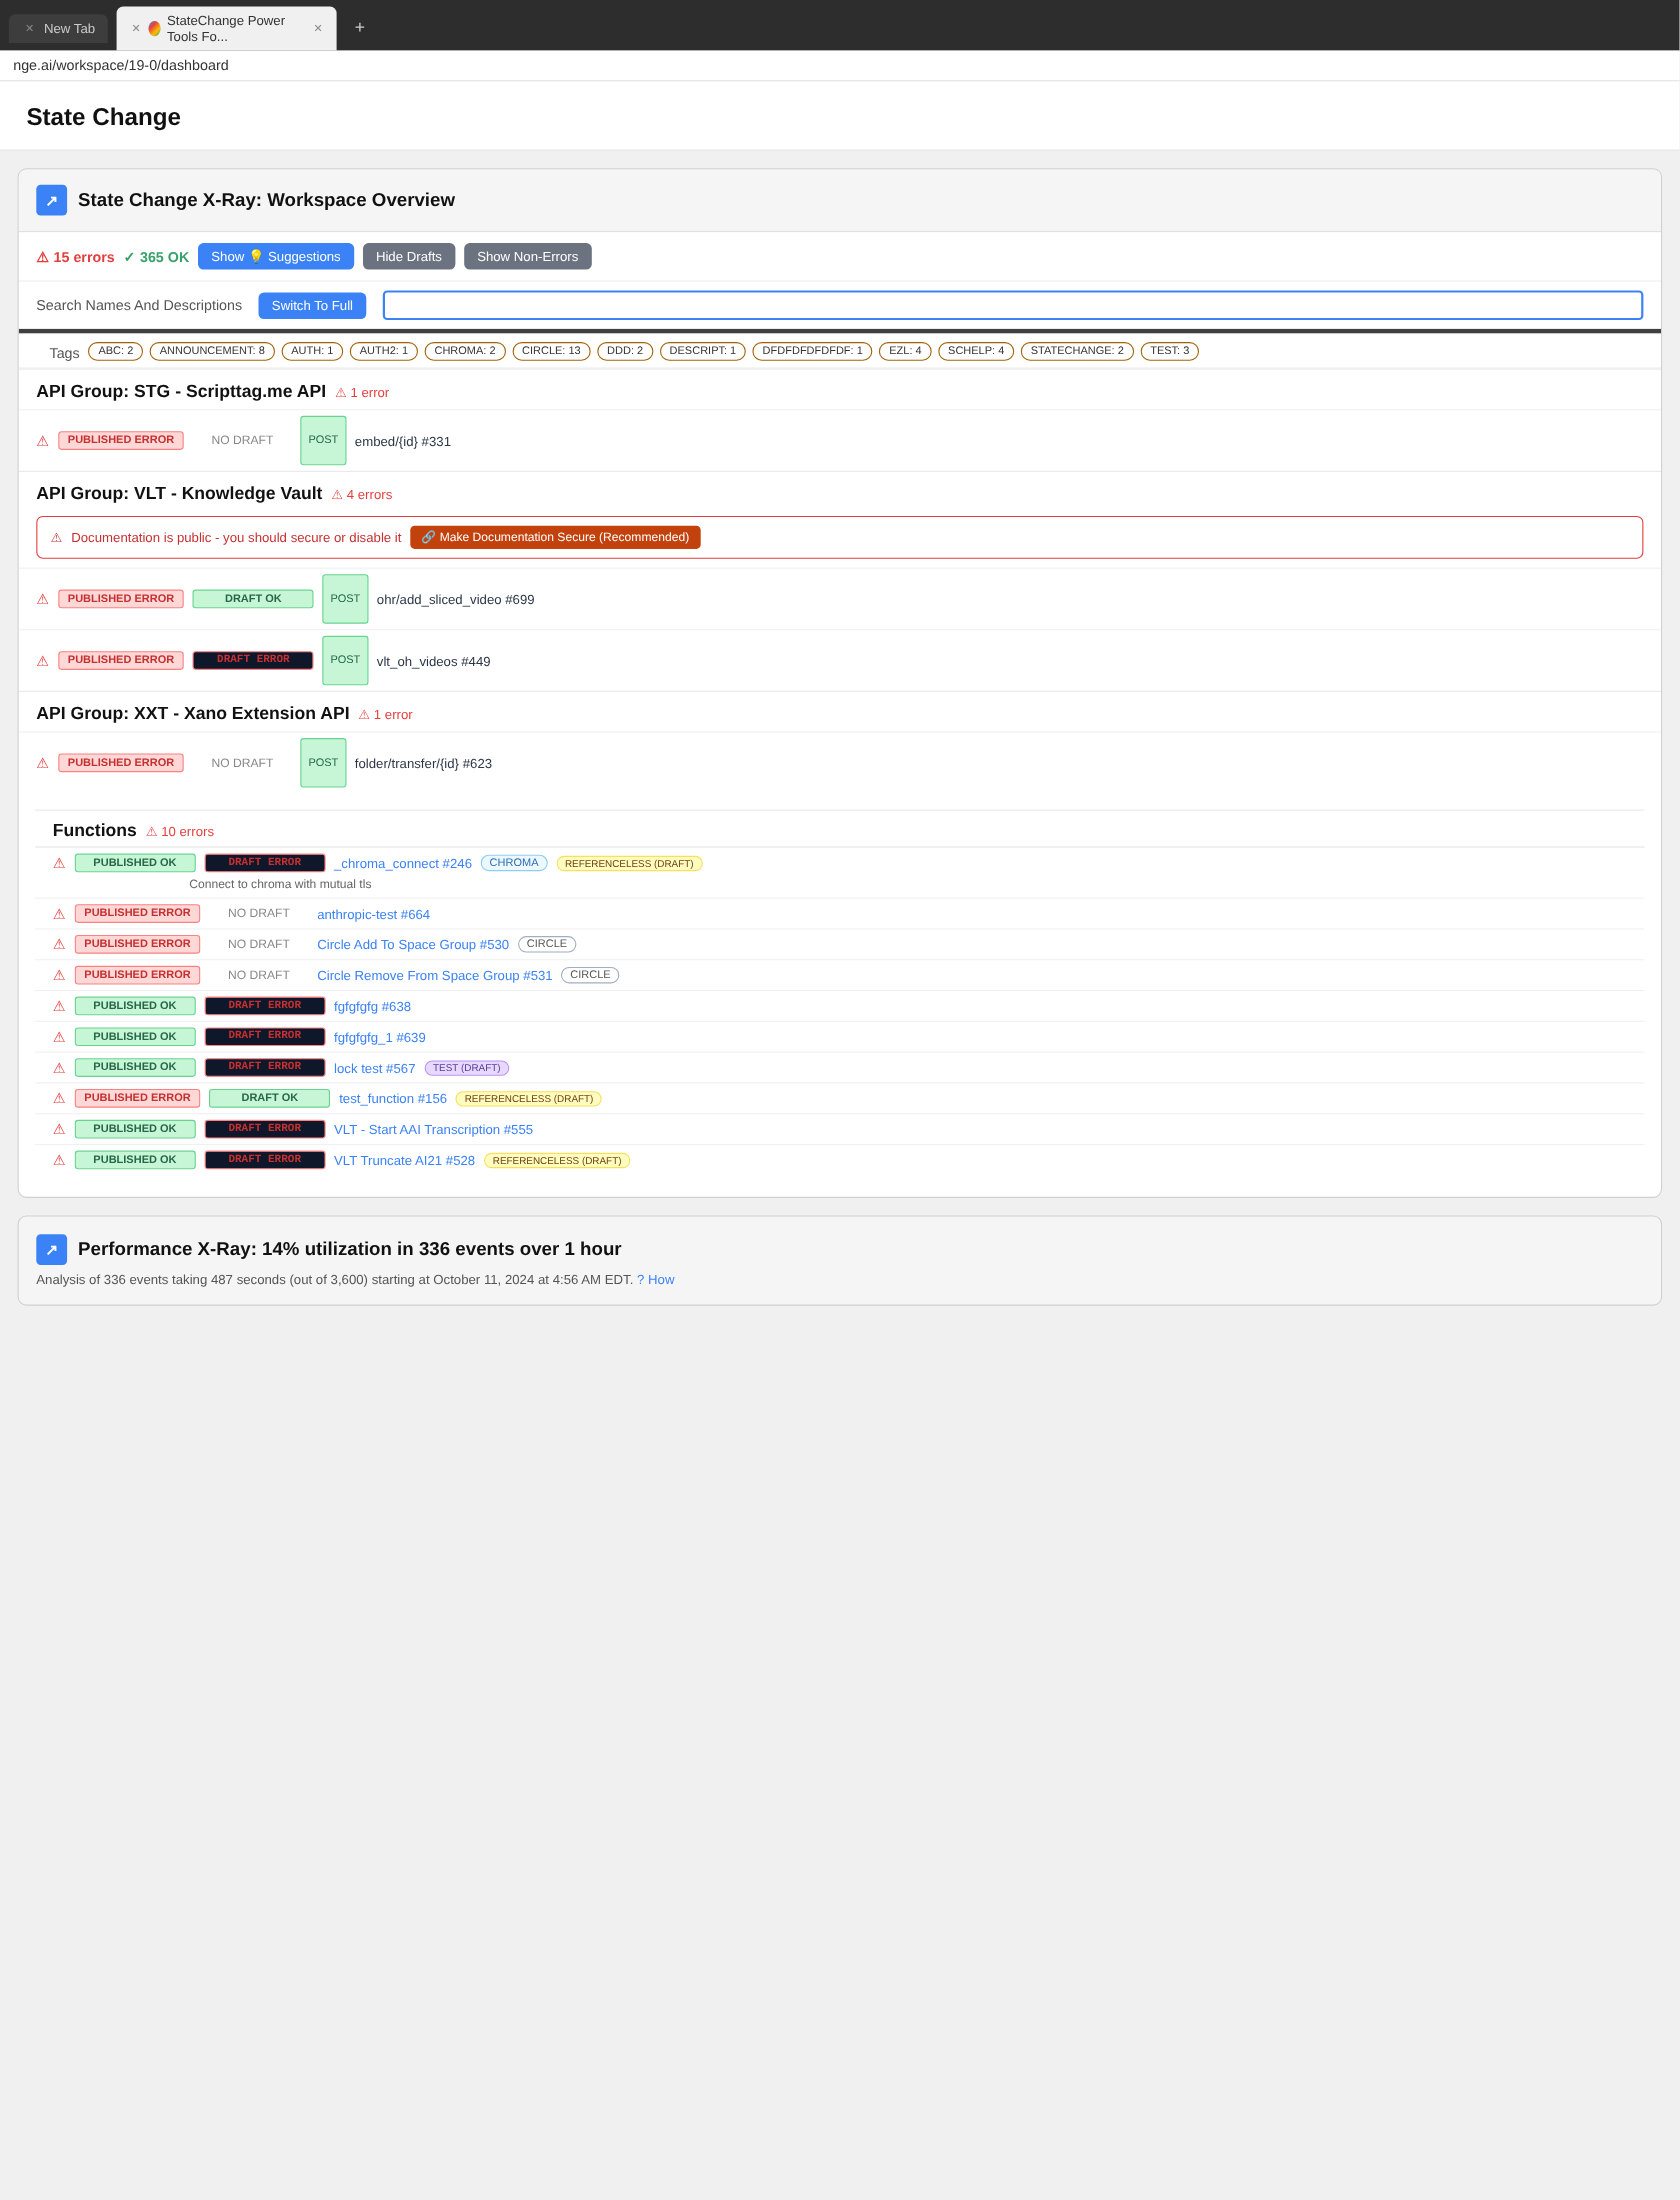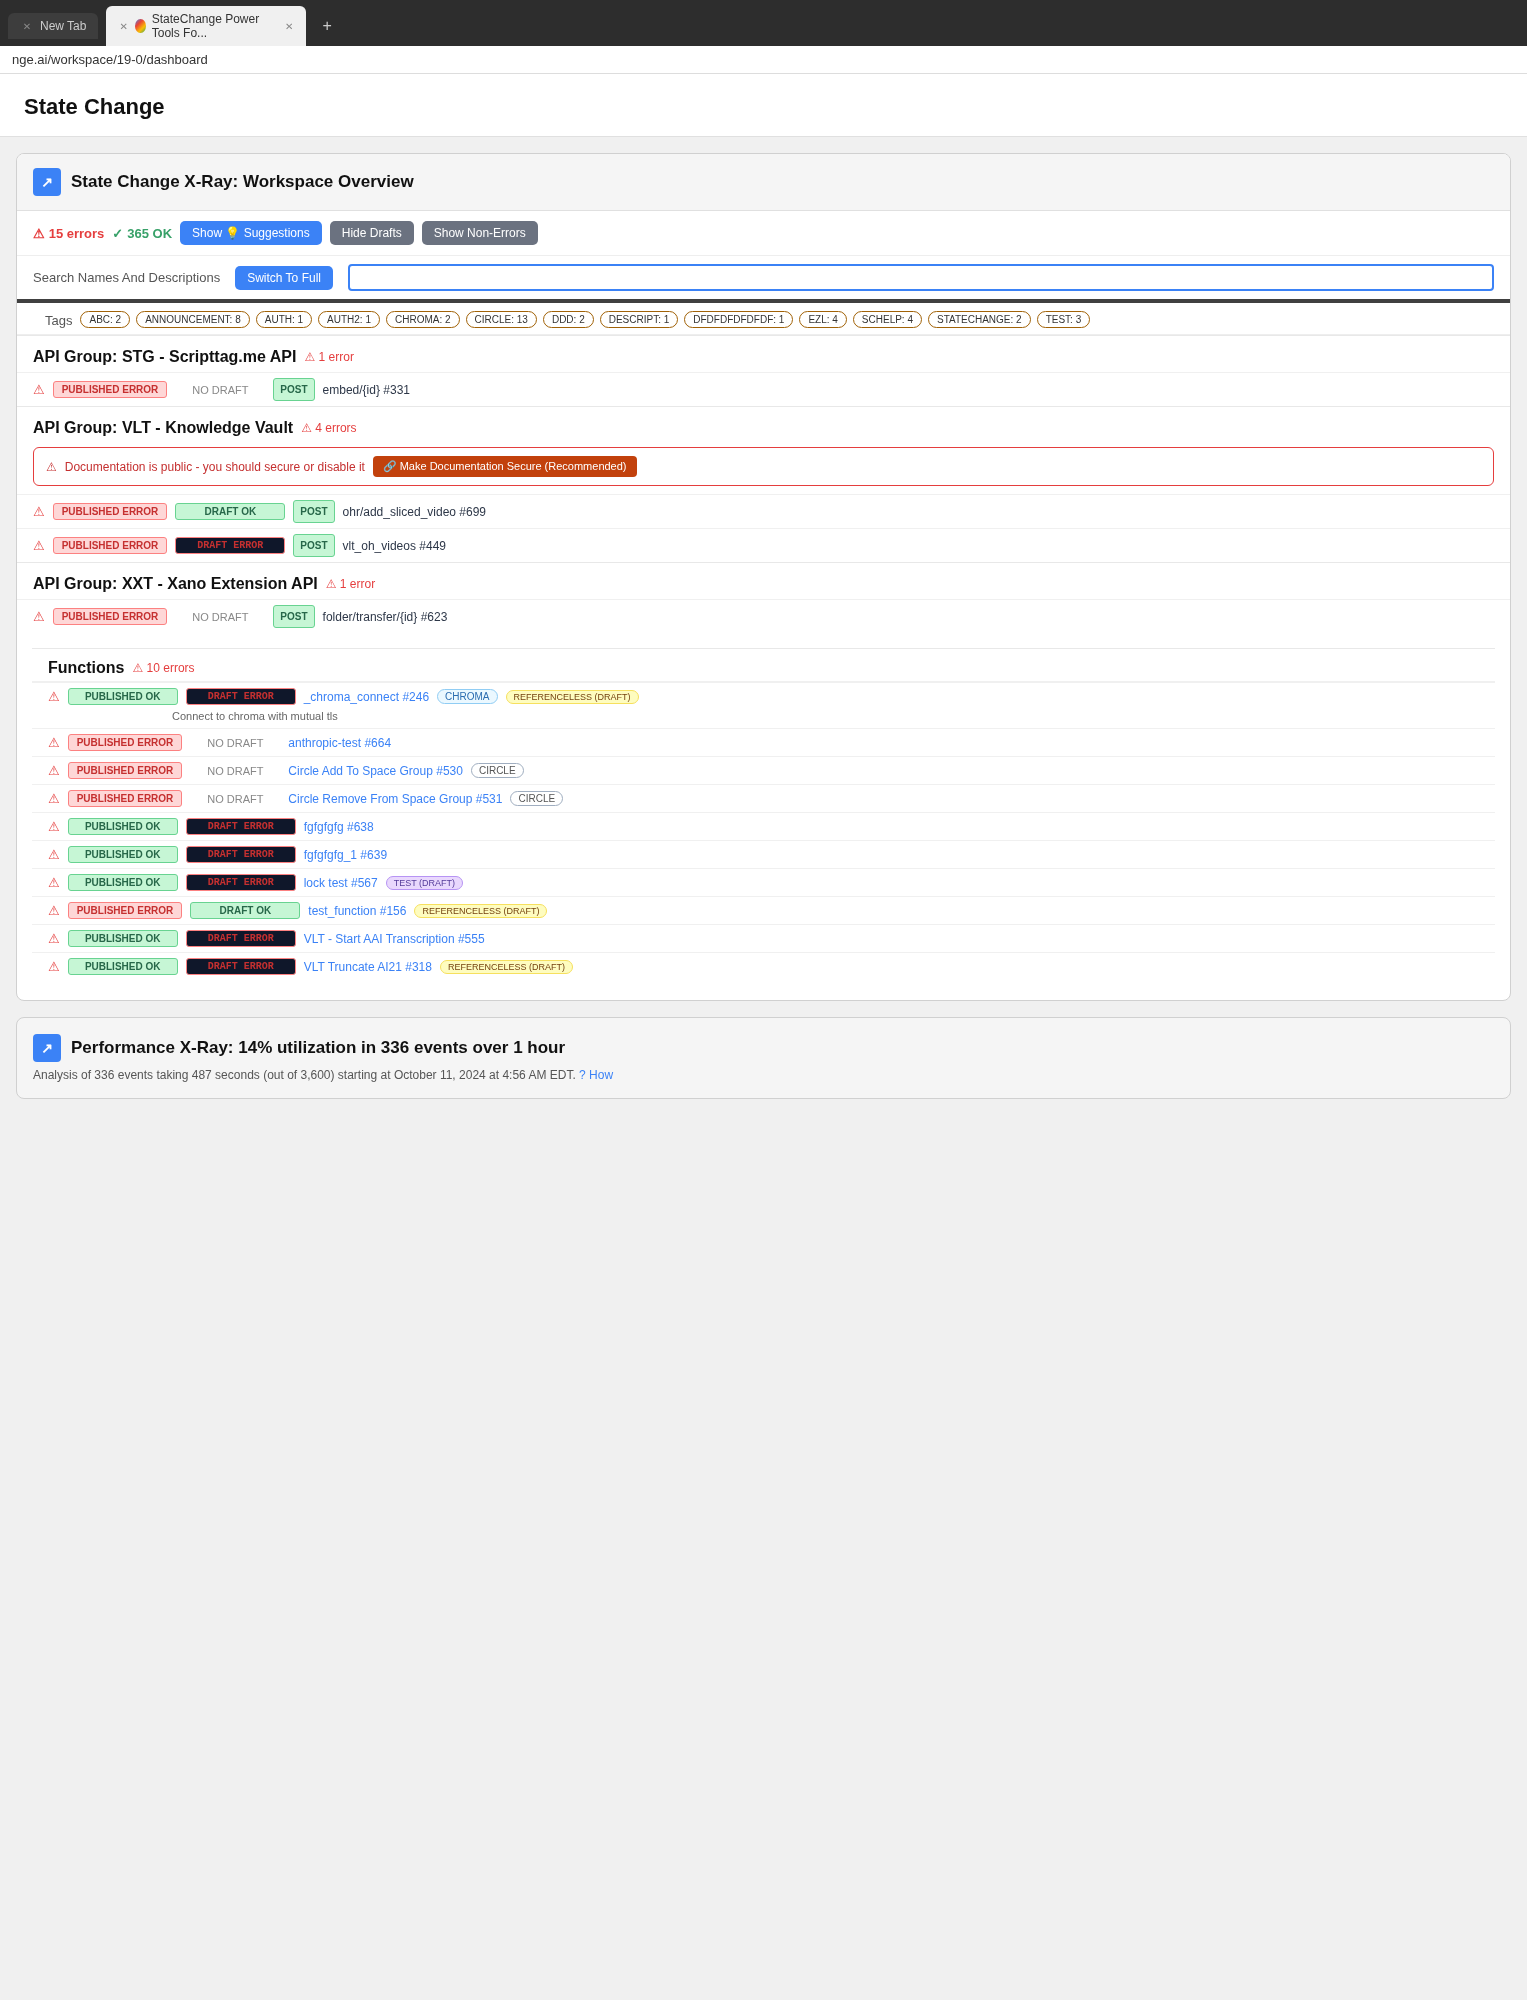--- a/index.html
+++ b/index.html
@@ -53,21 +53,21 @@
     .warning-box .action-btn { background: #c2410c; color: white; border: none; border-radius: 4px; padding: 4px 10px; cursor: pointer; font-size: 11px; white-space: nowrap; }
 
     .endpoint-row { display: flex; align-items: center; gap: 8px; padding: 5px 16px; border-top: 1px solid #f0f0f0; }
     .status-badge { padding: 2px 8px; border-radius: 3px; font-size: 10px; font-weight: 700; text-transform: uppercase; white-space: nowrap; min-width: 110px; text-align: center; }
     .status-pub-error { background: #fed7d7; color: #c53030; border: 1px solid #fc8181; }
     .status-pub-ok { background: #c6f6d5; color: #276749; border: 1px solid #68d391; font-size: 10px; }
     .status-draft-error { background: #0f172a; color: #c53030; border: 1px solid #fc8181; font-family: Liberation Mono, monospace; }
     .status-draft-ok { background: #c6f6d5; color: #276749; border: 1px solid #68d391; }
     .status-no-draft { color: #888; font-size: 11px; text-transform: uppercase; min-width: 90px; text-align: center; }
 
-    .method-badge { padding: 5px 6px; border-radius: 3px; font-size: 10px; font-weight: 700; }
+    .method-badge { padding: 16px 6px; border-radius: 3px; font-size: 10px; font-weight: 400; }
     .method-post { background: #c6f6d5; color: #276749; border: 1px solid #68d391; }
 
     .endpoint-name { font-size: 12px; color: #2d3748; }
     .endpoint-name.link { color: #3b82f6; }
 
     .tag-label { border: 1px solid #ccc; border-radius: 10px; padding: 1px 7px; font-size: 10px; color: #555; white-space: nowrap; }
     .tag-label.circle { border-color: #a0aec0; }
     .tag-label.chroma { background: #ebf8ff; border-color: #90cdf4; color: #2b6cb0; }
     .tag-label.referenceless { background: #fefcbf; border-color: #f6e05e; color: #744210; font-size: 9px; }
     .tag-label.test-draft { background: #e9d8fd; border-color: #b794f4; color: #553c9a; font-size: 9px; }
@@ -282,21 +282,21 @@
         <span class="triangle-icon">⚠</span>
         <span class="status-badge status-pub-ok">PUBLISHED OK</span>
         <span class="status-badge status-draft-error">DRAFT ERROR</span>
         <span class="endpoint-name link">VLT - Start AAI Transcription #555</span>
       </div>
 
       <div class="endpoint-row" style="border-top: 1px solid #f0f0f0; padding-bottom: 10px;">
         <span class="triangle-icon">⚠</span>
         <span class="status-badge status-pub-ok">PUBLISHED OK</span>
         <span class="status-badge status-draft-error">DRAFT ERROR</span>
-        <span class="endpoint-name link">VLT Truncate AI21 #318</span>
+        <span class="endpoint-name link">VLT Truncate AI21 #528</span>
         <span class="tag-label referenceless">REFERENCELESS (DRAFT)</span>
       </div>
     </div>
 
   </div>
 
   <div class="bottom-panel">
     <div class="bottom-panel-header">
       <div class="panel-icon">↗</div>
       <span class="bottom-panel-title">Performance X-Ray: 14% utilization in 336 events over 1 hour</span>

